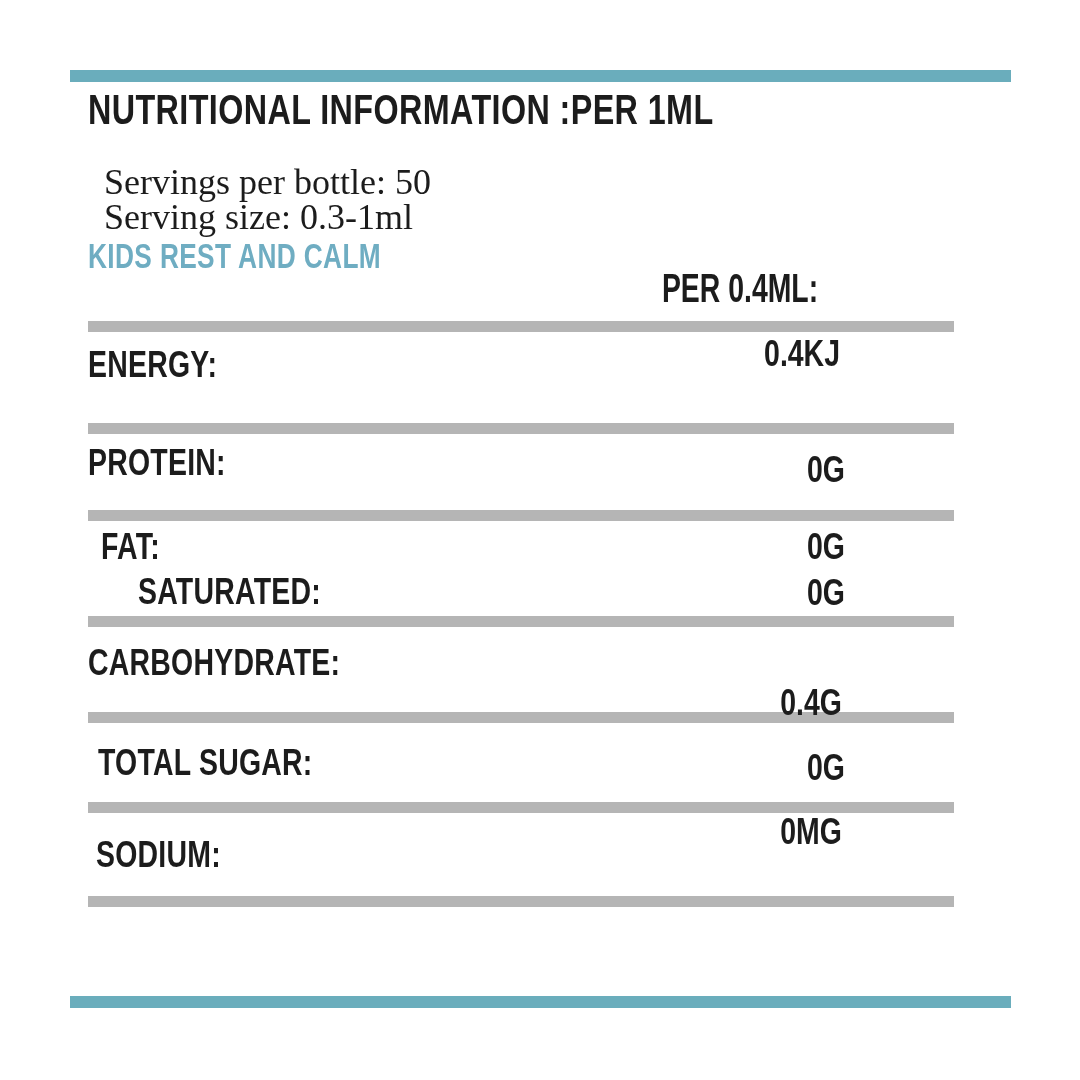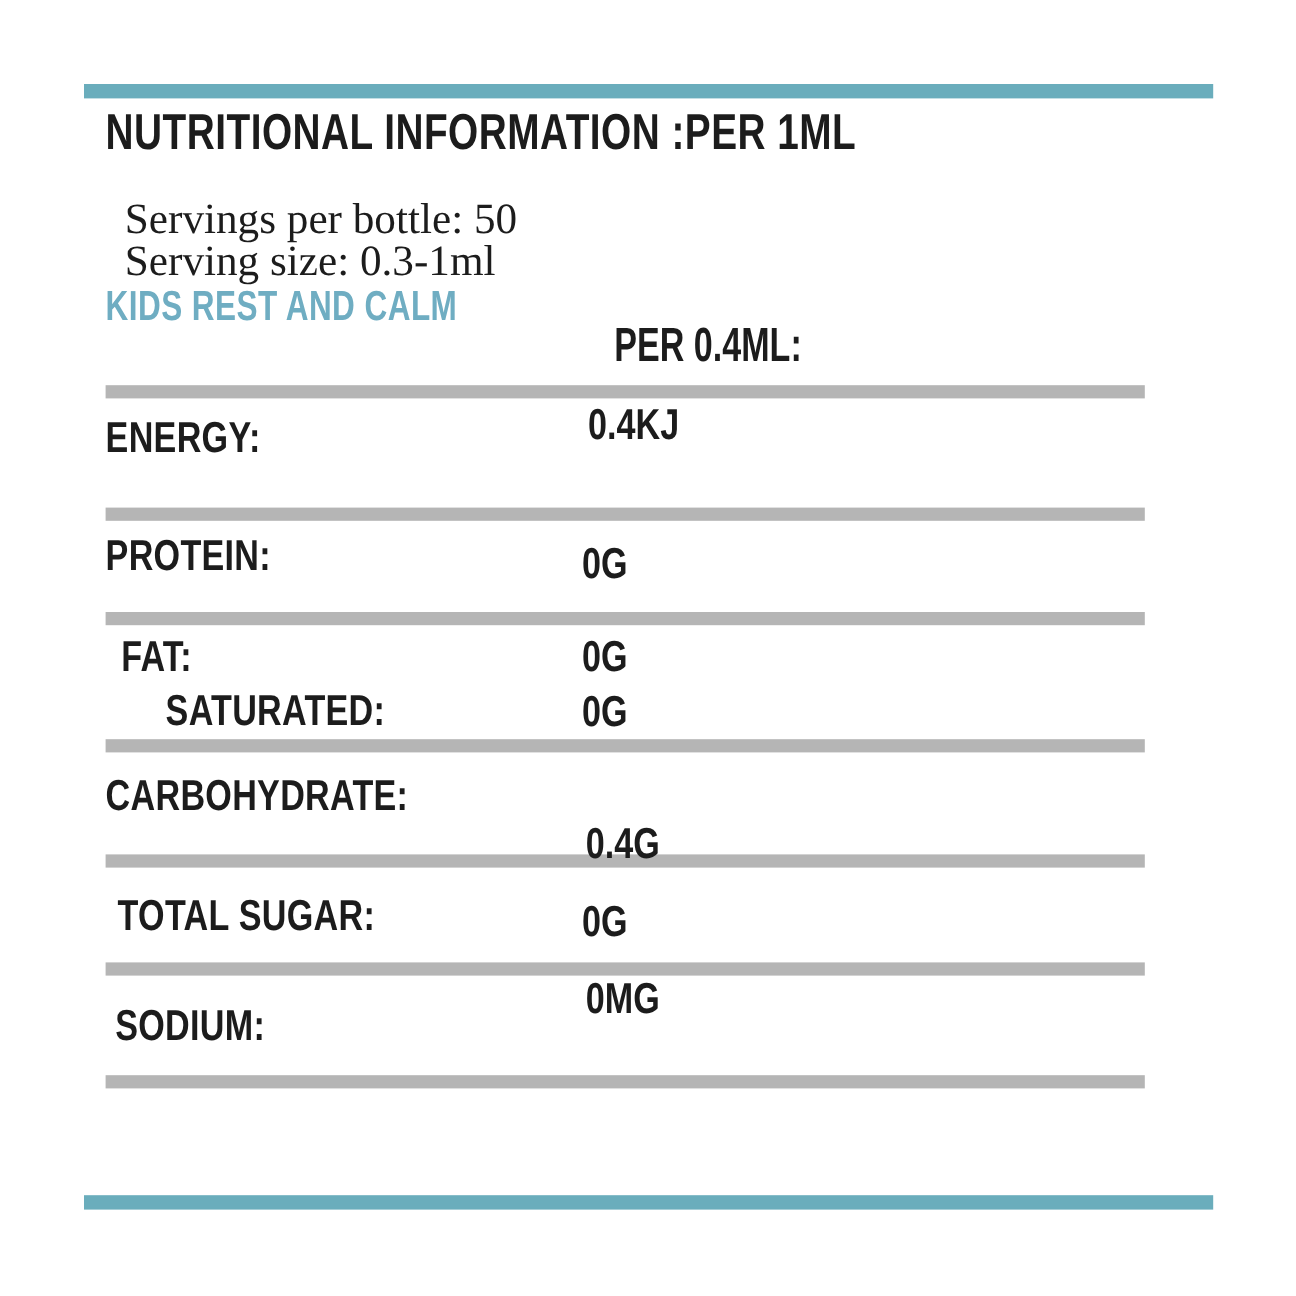--- a/index.html
+++ b/index.html
@@ -43,21 +43,21 @@
   .product-name{
     left:88px;top:238px;
     font-size:35px;font-weight:700;color:var(--teal-text,#6fadc2);
     letter-spacing:.5px;line-height:1;
     transform:scaleX(.75);transform-origin:left top;
   }
 
   
   .val-col{
     left:480px;width:370px;
-    text-align:left;line-height:1;
+    text-align:right;line-height:1;
   }
   .val-col .sq{
     display:inline-block;
     font-weight:700;color:var(--ink,#1c1c1c);
     transform:scaleX(.79);transform-origin:center top;
   }
   .col-header{top:268px;}
   .col-header .sq{font-size:40px;transform:scaleX(.71);}
 
   

